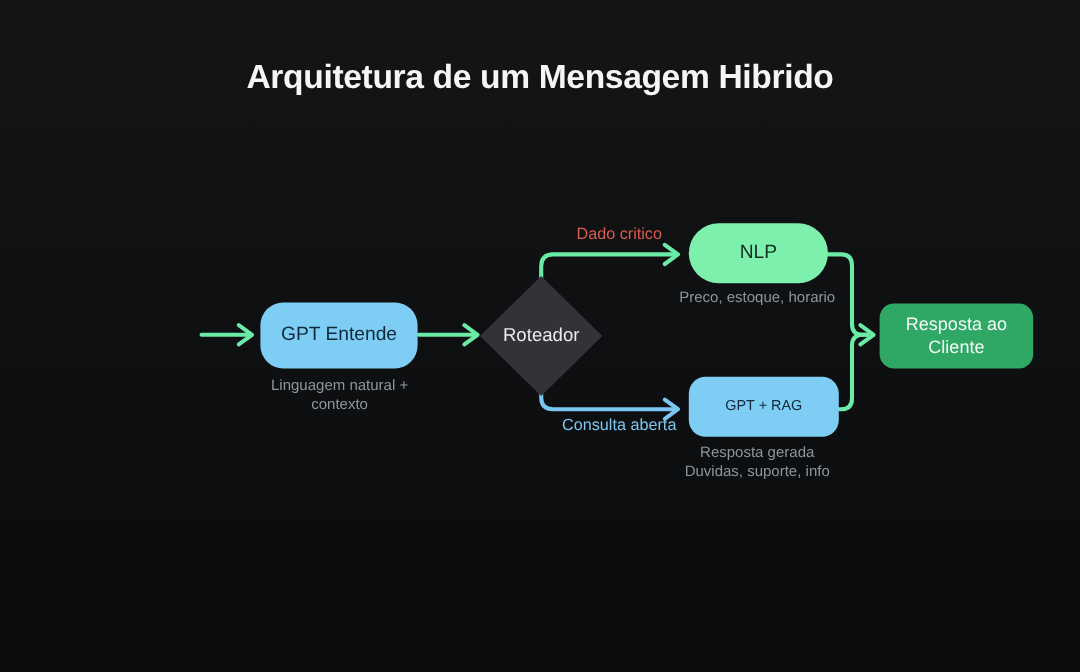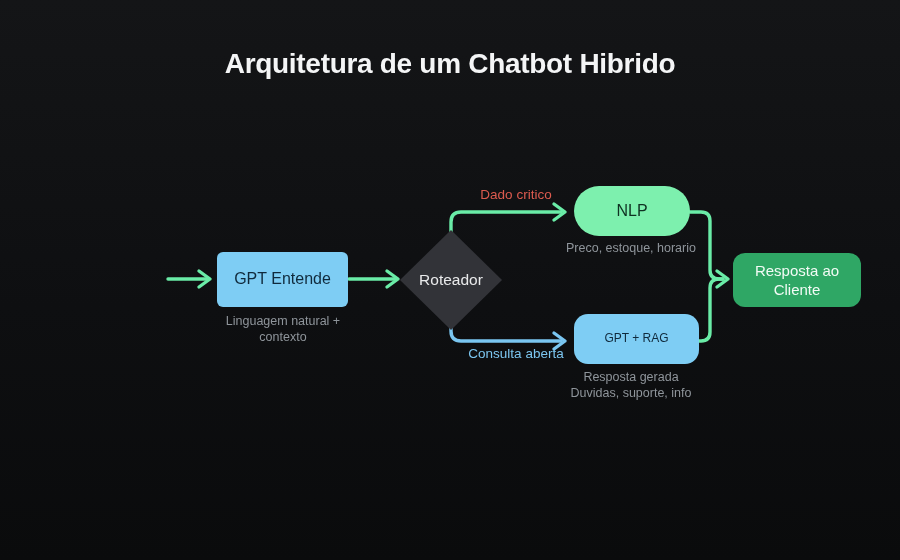--- a/index.html
+++ b/index.html
@@ -39,21 +39,21 @@
   .node {
     position: absolute;
     display: flex;
     align-items: center;
     justify-content: center;
     text-align: center;
     line-height: 1.3;
     padding: 4px 8px;
   }
   .node-user   { left: 36px;  top: 253px; width: 132px; height: 54px; border-radius: 10px; font-size: 14.5px; }
-  .node-gpt    { left: 217px; top: 252px; width: 131px; height: 55px; border-radius: 6px; font-size: 16px; font-weight: 500; }
+  .node-gpt    { left: 217px; top: 252px; width: 131px; height: 55px; border-radius: 19px; font-size: 16px; font-weight: 500; }
   .node-nlp    { left: 574px; top: 186px; width: 116px; height: 50px; border-radius: 25px; font-size: 16px; font-weight: 500; }
   .node-rag    { left: 574px; top: 314px; width: 125px; height: 50px; border-radius: 14px; font-size: 12px; font-weight: 500; }
   .node-client { left: 733px; top: 253px; width: 128px; height: 54px; border-radius: 12px; font-size: 15px; }
   .router-label {
     position: absolute;
     left: 401px; top: 271px; width: 100px;
     text-align: center;
     font-size: 15.5px;
   }
   .caption {
@@ -73,21 +73,21 @@
     font-size: 13.5px;
   }
   .label-critical { left: 436px; top: 187px; }
   .label-open     { left: 436px; top: 346px; }
 </style>
 </head>
 <body>
 
 <div class="canvas">
 
-  <div class="title" style="color: rgb(244, 245, 246);">Arquitetura de um Chatbot Hibrido</div>
+  <div class="title" style="color: rgb(244, 245, 246);">Arquitetura de um Mensagem Hibrido</div>
 
   <svg class="wires" viewBox="0 0 900 560">
 
     <path d="M168 279 L207 279" stroke="#6aeca7"></path>
     <path d="M199 271 L210 279 L199 287" stroke="#6aeca7"></path>
 
     <path d="M349 279 L395 279" stroke="#6aeca7"></path>
     <path d="M387 271 L398 279 L387 287" stroke="#6aeca7"></path>
 
     <path d="M451 232 L451 222 Q451 212 461 212 L561 212" stroke="#6aeca7"></path>

